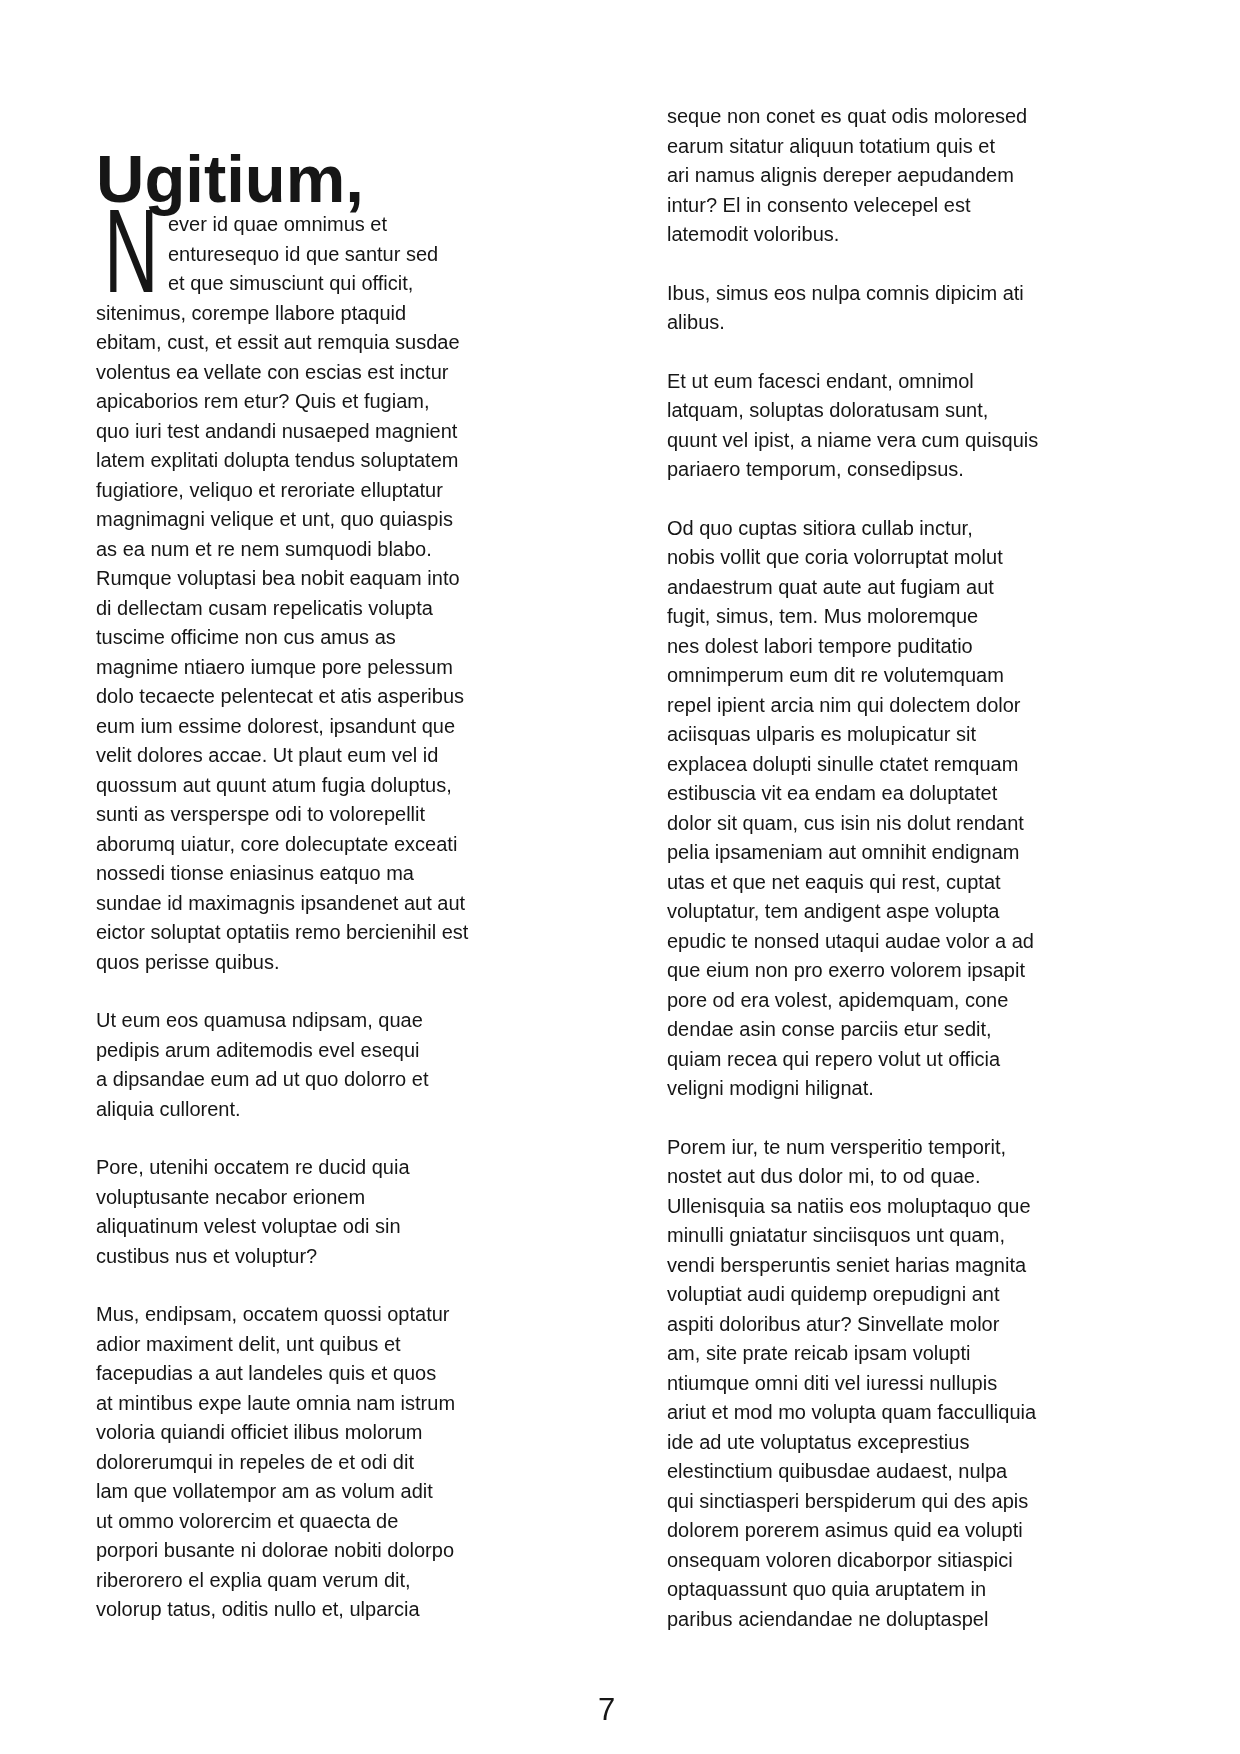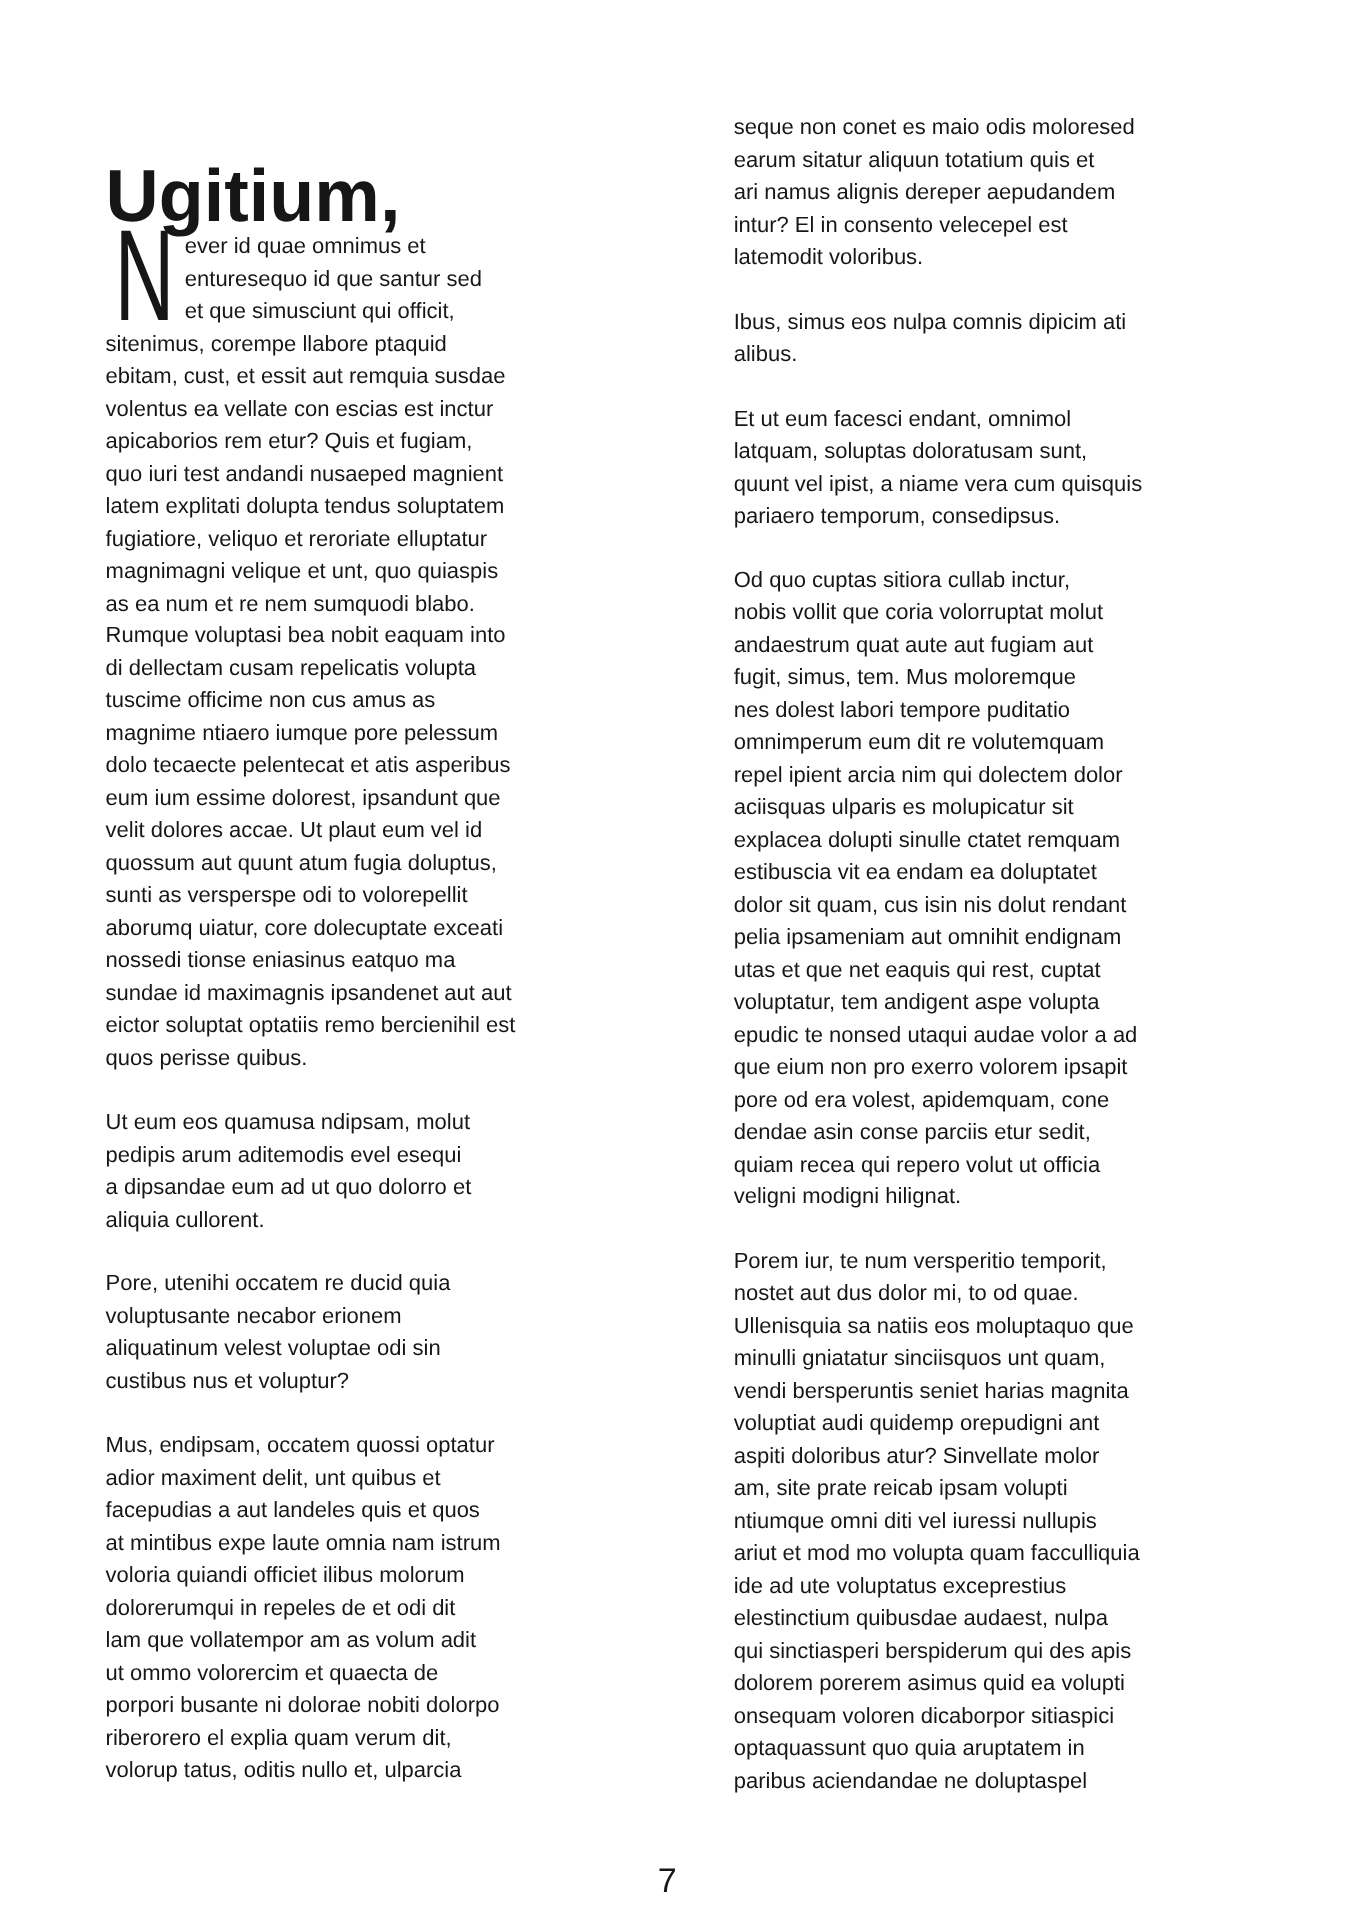--- a/index.html
+++ b/index.html
@@ -88,21 +88,21 @@
 dolo tecaecte pelentecat et atis asperibus
 eum ium essime dolorest, ipsandunt que
 velit dolores accae. Ut plaut eum vel id
 quossum aut quunt atum fugia doluptus,
 sunti as versperspe odi to volorepellit
 aborumq uiatur, core dolecuptate exceati
 nossedi tionse eniasinus eatquo ma
 sundae id maximagnis ipsandenet aut aut
 eictor soluptat optatiis remo bercienihil est
 quos perisse quibus.</span></p>
-    <p class="para">Ut eum eos quamusa ndipsam, molut
+    <p class="para">Ut eum eos quamusa ndipsam, quae
 pedipis arum aditemodis evel esequi
 a dipsandae eum ad ut quo dolorro et
 aliquia cullorent.</p>
     <p class="para">Pore, utenihi occatem re ducid quia
 voluptusante necabor erionem
 aliquatinum velest voluptae odi sin
 custibus nus et voluptur?</p>
     <p class="para">Mus, endipsam, occatem quossi optatur
 adior maximent delit, unt quibus et
 facepudias a aut landeles quis et quos
@@ -110,21 +110,21 @@
 voloria quiandi officiet ilibus molorum
 dolorerumqui in repeles de et odi dit
 lam que vollatempor am as volum adit
 ut ommo volorercim et quaecta de
 porpori busante ni dolorae nobiti dolorpo
 riberorero el explia quam verum dit,
 volorup tatus, oditis nullo et, ulparcia</p>
   </div>
 
   <div class="column column-right">
-    <p class="para">seque non conet es maio odis moloresed
+    <p class="para">seque non conet es quat odis moloresed
 earum sitatur aliquun totatium quis et
 ari namus alignis dereper aepudandem
 intur? El in consento velecepel est
 latemodit voloribus.</p>
     <p class="para">Ibus, simus eos nulpa comnis dipicim ati
 alibus.</p>
     <p class="para">Et ut eum facesci endant, omnimol
 latquam, soluptas doloratusam sunt,
 quunt vel ipist, a niame vera cum quisquis
 pariaero temporum, consedipsus.</p>

